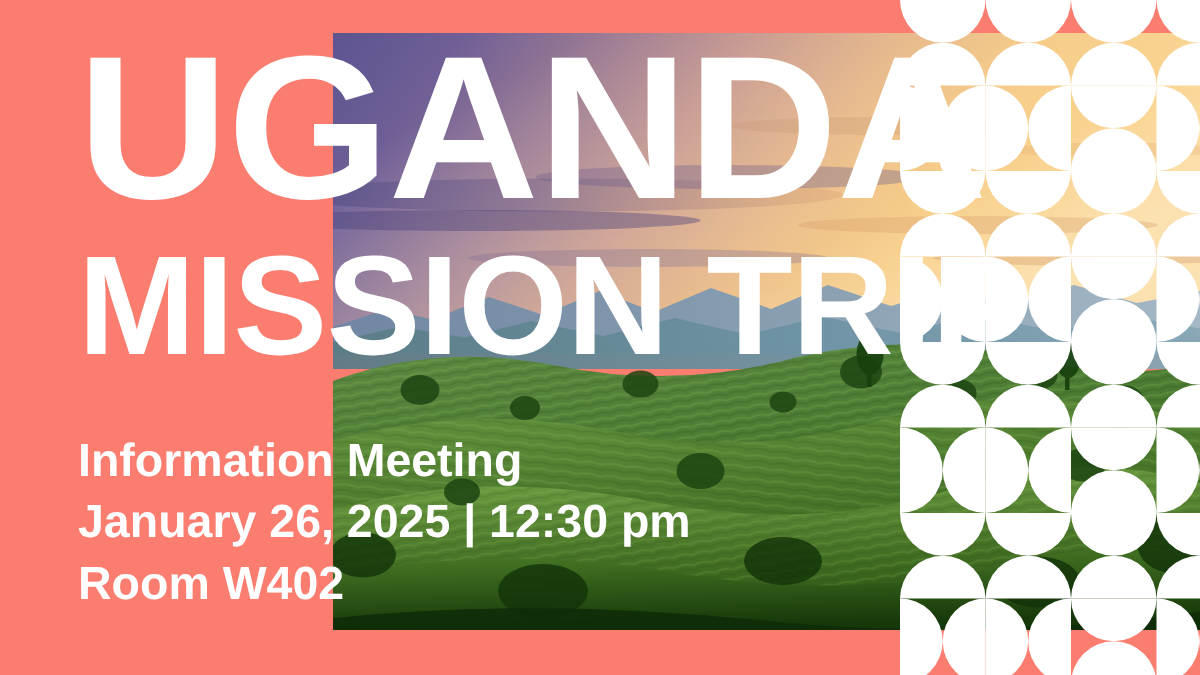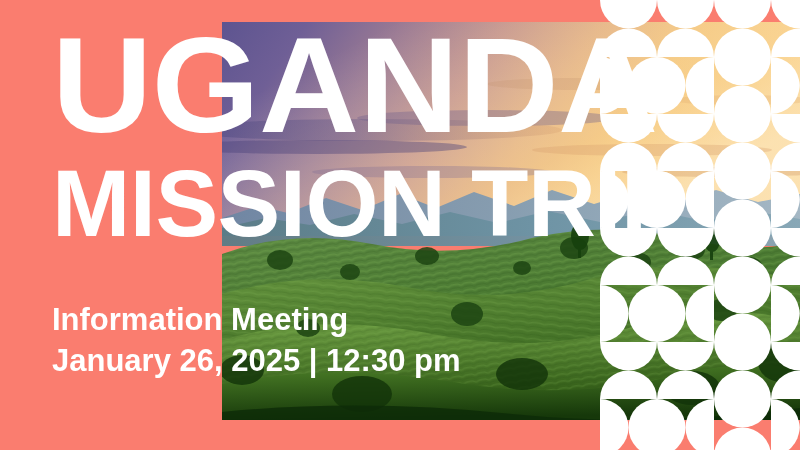--- a/index.html
+++ b/index.html
@@ -77,21 +77,21 @@
   .title-mission {
     left: 52px;
     top: 165px;
     font-size: 94px;
     transform: scaleX(1.0);
     transform-origin: left top;
   }
   .details {
     position: absolute;
     left: 52px;
-    top: 300px;
+    top: 287px;
     color: #ffffff;
     font-family: "Liberation Sans Narrow", "Liberation Sans", sans-serif;
     font-weight: bold;
     font-size: 31px;
     line-height: 1.32;
     white-space: nowrap;
     letter-spacing: 0px;
   }
   .details div { display: block; }
 </style>
@@ -281,16 +281,17 @@
         </g>
     </svg>
   </div>
 
   <div class="text-layer">
     <div class="headline title-uganda">UGANDA</div>
     <div class="headline title-mission">MISSION TRIP</div>
     <div class="details">
       <div>Information Meeting</div>
       <div>January 26, 2025 | 12:30 pm</div>
+      <div>Room W402</div>
     </div>
   </div>
 
 </div>
 
 </body></html>

